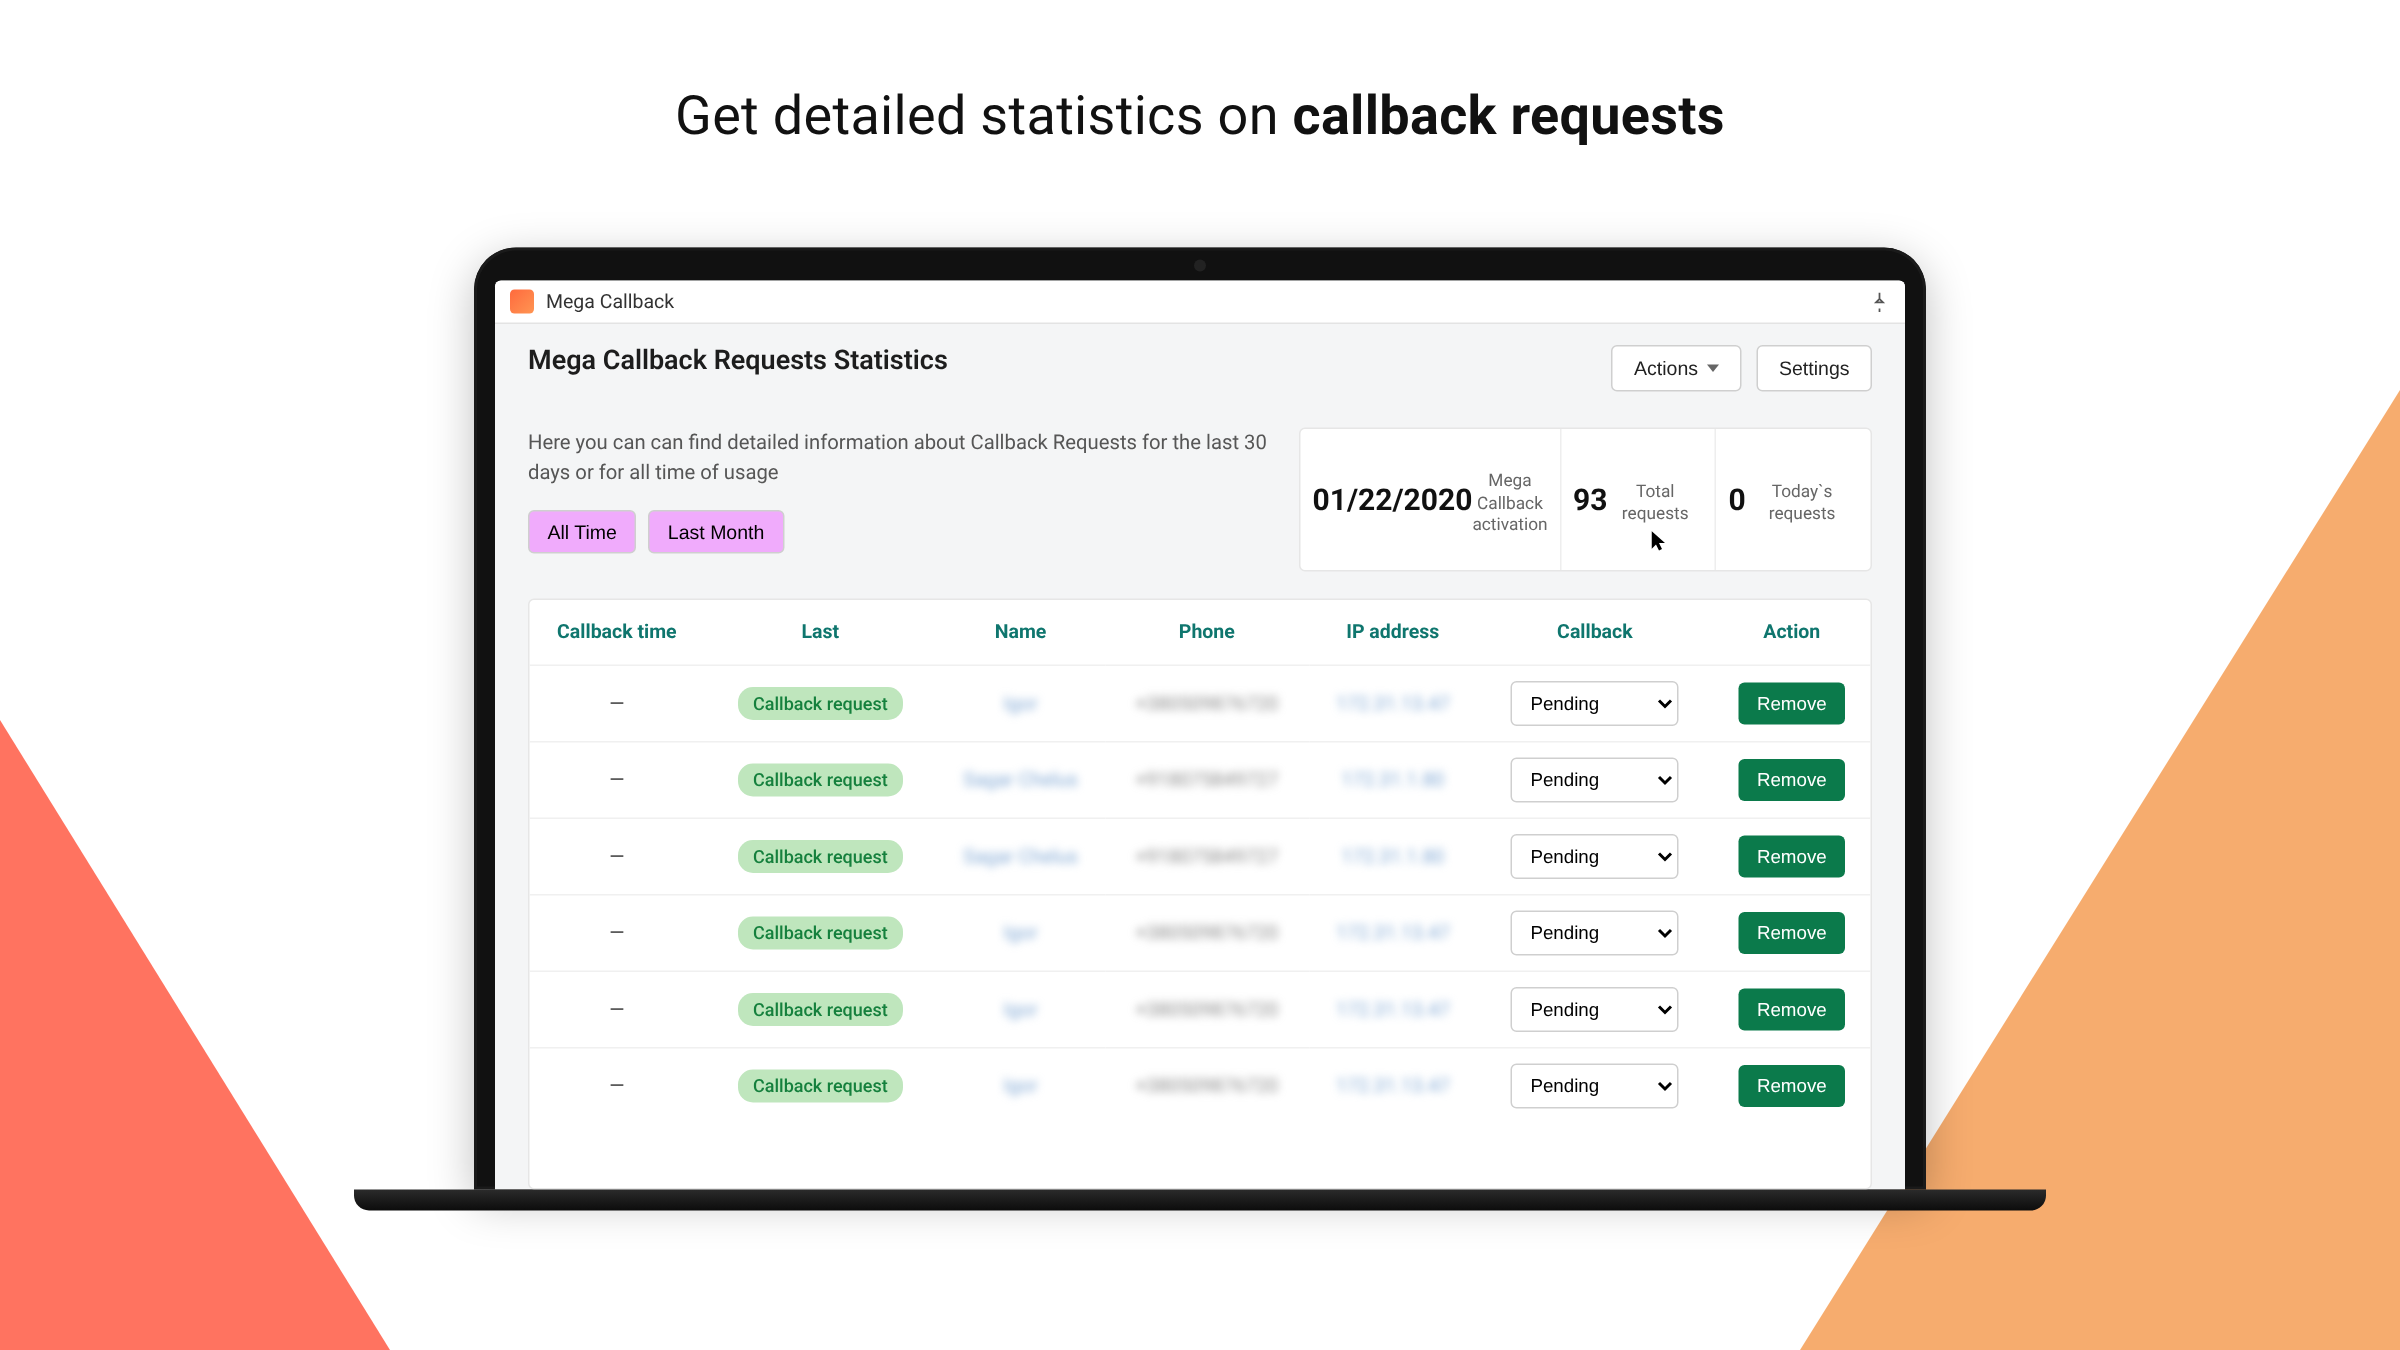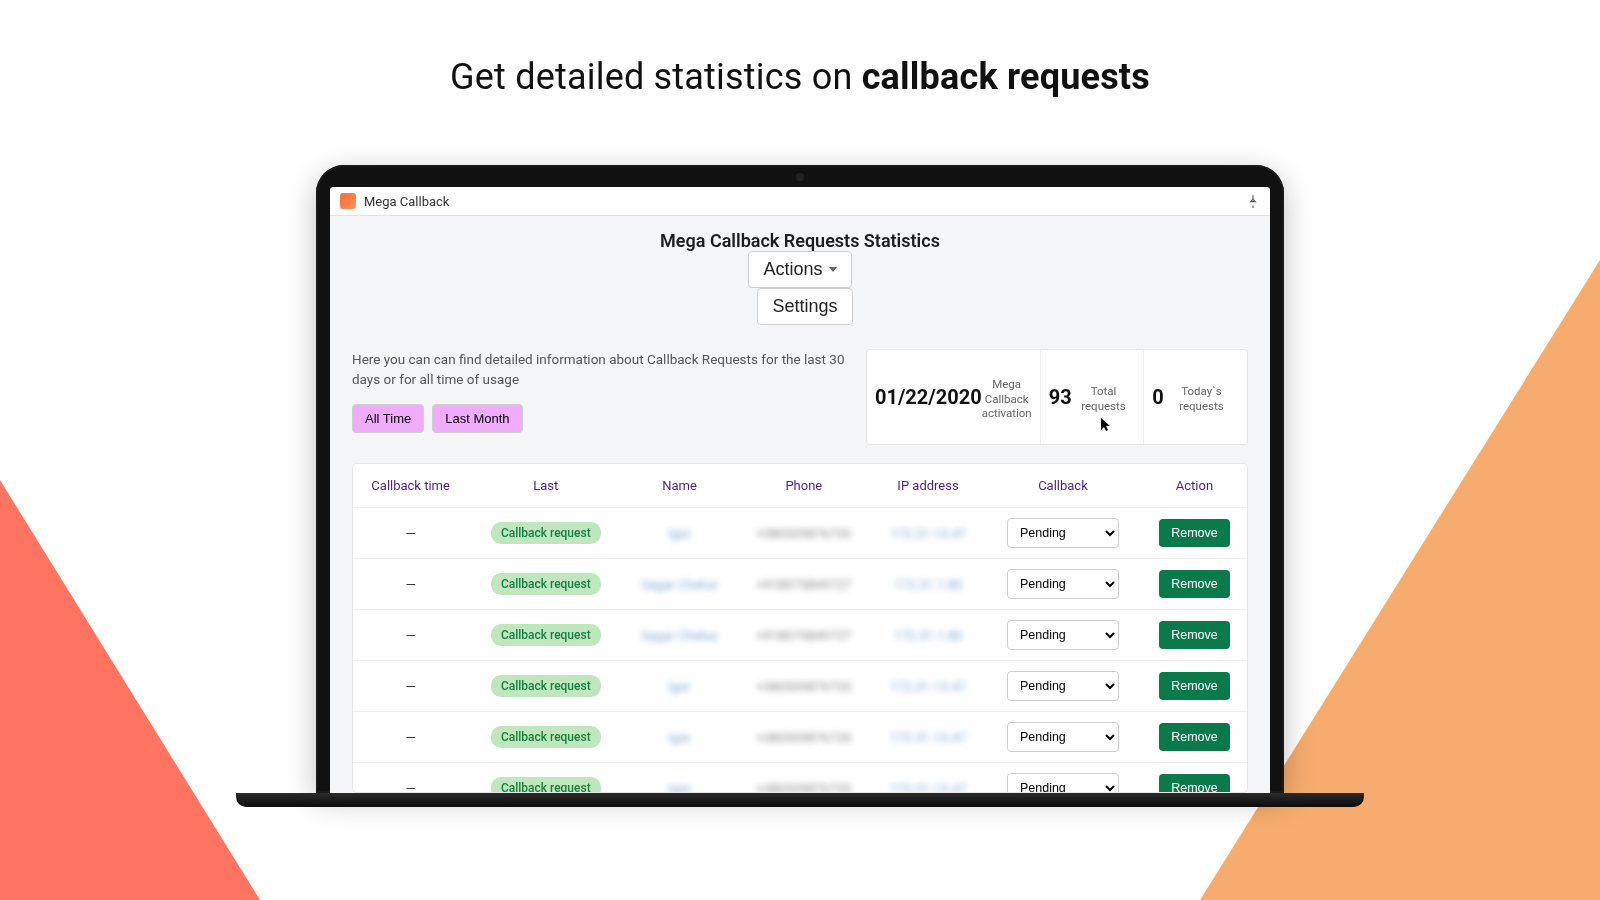--- a/index.html
+++ b/index.html
@@ -90,33 +90,32 @@
   .app-icon {
     width: 16px; height: 16px;
     background: linear-gradient(135deg,#ff6a3d,#ff9553);
     border-radius: 3px;
     margin-right: 8px;
   }
   .pin-icon { margin-left: auto; color: #555; }
   .pin-icon svg { width: 14px; height: 14px; display:block; }
 
   .header-row {
-    display: flex; align-items: center;
+    display: flex; align-items: flex-start;
     padding: 14px 22px;
     background: #f4f5f6;
-    flex-direction: column;
   }
   .page-title { font-size: 18px; font-weight: 600; color: #1d1d1d; }
   .spacer { flex: 1; }
   .btn {
     background: #fff;
     border: 1px solid #cfcfcf;
     border-radius: 4px;
     padding: 7px 14px;
-    font-size: 18px;
+    font-size: 13px;
     color: #222;
     cursor: pointer;
     display: inline-flex; align-items: center; gap:6px;
   }
   .btn + .btn { margin-left: 10px; }
   .caret { width:0;height:0;border-left:4px solid transparent;border-right:4px solid transparent;border-top:5px solid #666; }
 
   .info-row {
     display:flex; align-items:flex-start;
     padding: 10px 22px 0 22px;
@@ -153,21 +152,21 @@
   .table-wrap {
     margin: 18px 22px 0 22px;
     background:#fff;
     border:1px solid #e6e6e6;
     border-radius:4px;
     flex:1;
     overflow:hidden;
   }
   table { width:100%; border-collapse:collapse; font-size:13px; }
   th {
-    text-align:center; font-weight:400; color:#4c1d95;
+    text-align:center; font-weight:700; color:#0f766e;
     padding: 14px 6px;
   }
   td {
     text-align:center;
     padding: 10px 6px;
     border-top:1px solid #f0f0f0;
     color:#333;
     vertical-align: middle;
   }
   .dash { color:#333; }

